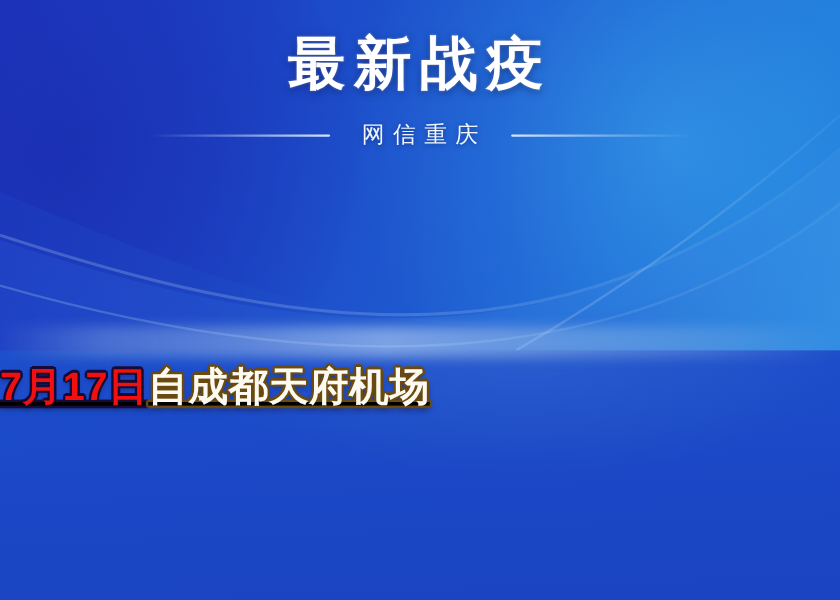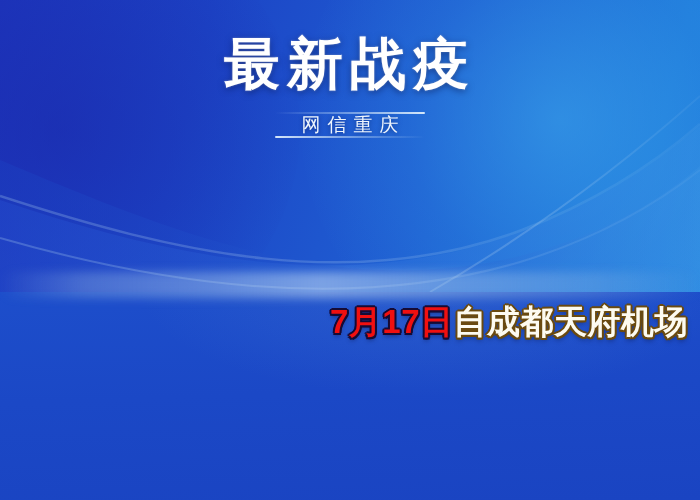--- a/index.html
+++ b/index.html
@@ -64,35 +64,34 @@
     background: radial-gradient(ellipse 420px 150px at 62% 0%, rgba(90,150,220,0.22) 0%, rgba(90,150,220,0) 70%);
   }
 
   
   .header {
     position: absolute;
     left: 0; right: 0; top: 0;
     text-align: center;
   }
   .title {
-    margin: 16px;
+    margin: 6px;
     padding-top: 16px;
-    font-size: 56px;
+    font-size: 48px;
     line-height: 64px;
     font-weight: bold;
     color: #ffffff;
     letter-spacing: 7px;
     text-shadow: 0 2px 7px rgba(8,22,80,0.55), 0 0 2px rgba(255,255,255,0.5);
   }
   .subtitle-row {
     display: flex;
     align-items: center;
     justify-content: center;
     margin-top: 16px;
-    flex-direction: column;
   }
   .rule {
     height: 2px;
     width: 150px;
     border-radius: 2px;
   }
   .rule-left {
     background: linear-gradient(90deg, rgba(190,218,245,0) 0%, rgba(195,222,248,0.45) 45%, rgba(222,238,252,0.95) 100%);
   }
   .rule-right {
@@ -104,23 +103,24 @@
     color: #eef5fd;
     letter-spacing: 7px;
     padding: 0 20px 0 27px;
     font-weight: normal;
     text-shadow: 0 1px 4px rgba(10,25,85,0.5);
   }
 
   
   .main-text {
     position: absolute;
-    left: 0; right: 12px;
+    left: 0; right: 2px;
     top: 300px;
-    text-align: right;
+    text-align: left;
+    text-decoration: underline;
   }
   .line {
     font-size: 33px;
     line-height: 43px;
     font-weight: bold;
     letter-spacing: 0.5px;
     white-space: nowrap;
   }
   .line.gap { margin-top: 17px; }
 

